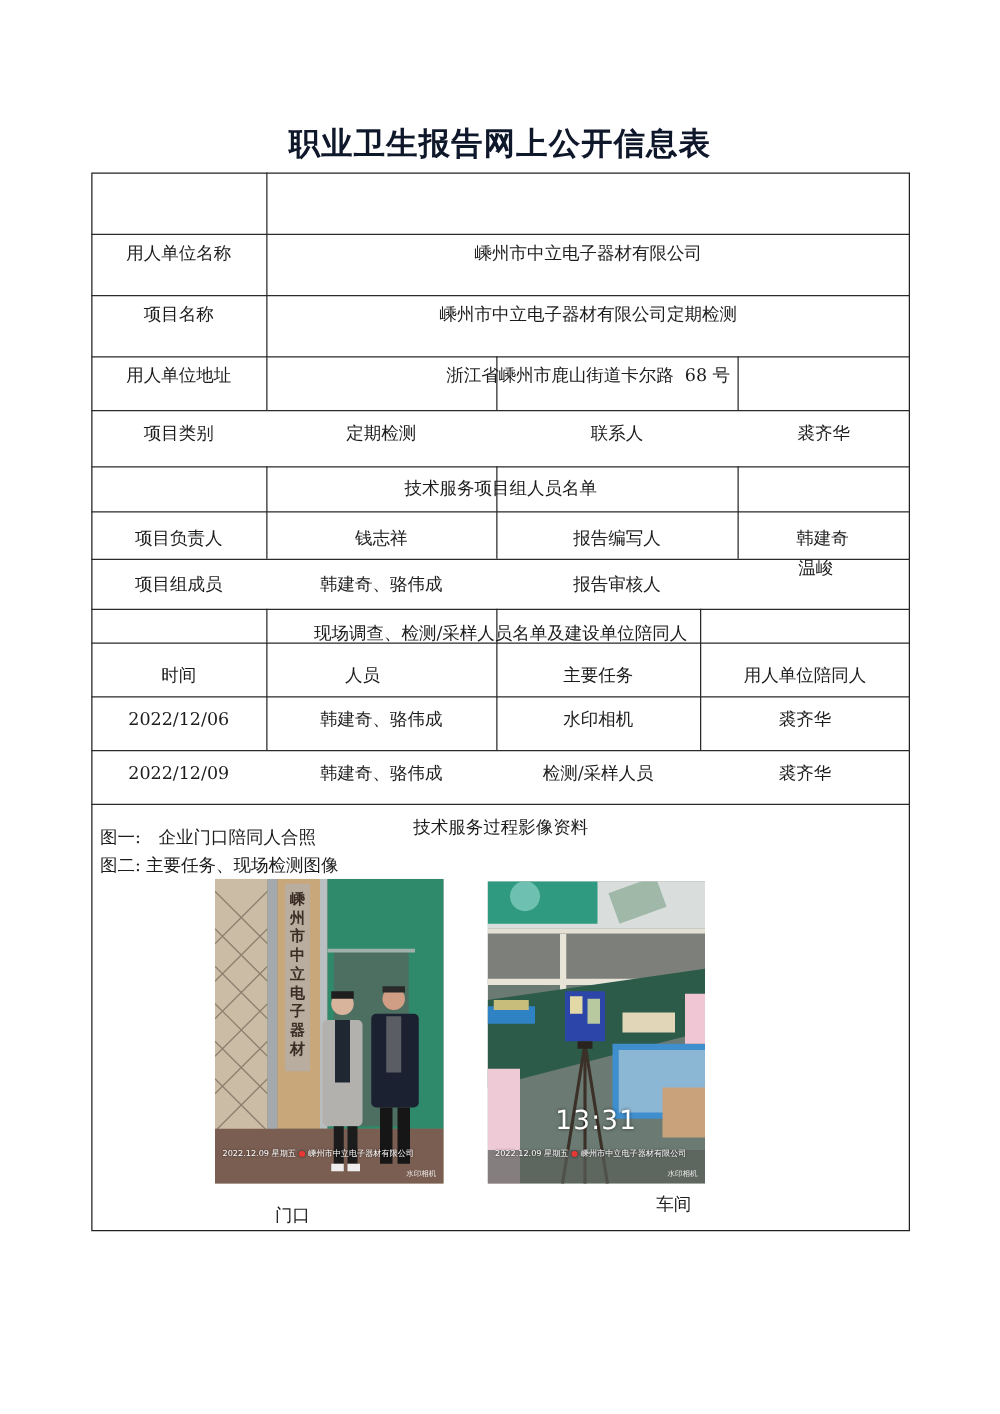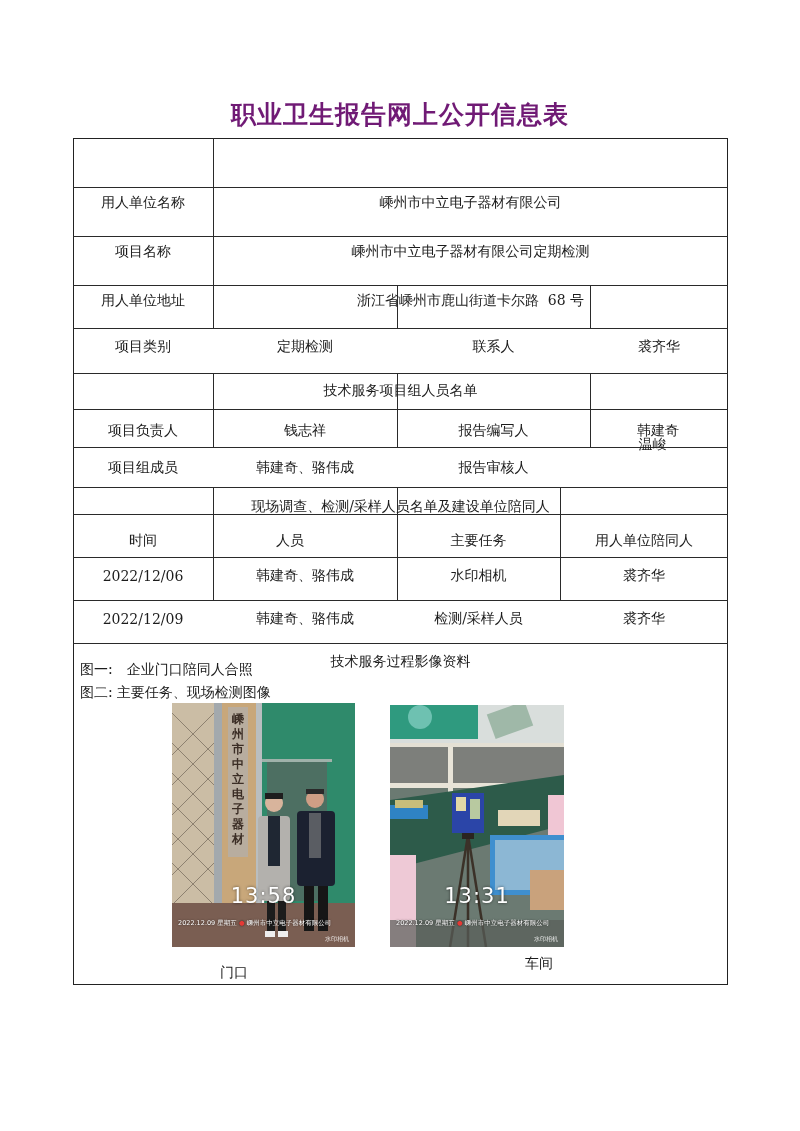--- a/index.html
+++ b/index.html
@@ -1,19 +1,19 @@
 <!DOCTYPE html>
 <html><head>
 <meta charset="utf-8">
 <style>
   html, body { margin:0; padding:0; background:#ffffff; }
   body { width:800px; height:1131px; position:relative; overflow:hidden;
          font-family:"DejaVu Serif","Liberation Serif",serif; color:#1a1a1a; }
   .title { position:absolute; left:0; width:800px; top:98px; text-align:center;
-           font-size:25px; font-weight:bold; letter-spacing:1px; color:#701a75; }
+           font-size:25px; font-weight:bold; letter-spacing:1px; color:#0f172a; }
   .frame { position:absolute; left:73px; top:138px; width:655px; height:847px;
            border:1.5px solid #222; box-sizing:border-box; }
   .hl { position:absolute; left:73px; width:655px; height:0; border-top:1.3px solid #2a2a2a; }
   .vl { position:absolute; width:0; border-left:1.3px solid #2a2a2a; }
   .cell { position:absolute; display:flex; align-items:center; justify-content:center;
           font-size:14px; text-align:center; color:#1c1c1c; white-space:nowrap;margin-top:40px; }
   .caption-line { position:absolute; left:80px; font-size:14px; color:#1c1c1c; white-space:nowrap; }
   .caption-line span.gap { display:inline-block; width:14px; }
   .photo { position:absolute; overflow:hidden; }
   .photo .time { position:absolute; left:0; right:0; text-align:center; color:#fff;
@@ -72,21 +72,21 @@
 <div class="cell" style="left:590px; top:285px; width:138px; height:43px">裘齐华</div>
 
 <div class="cell" style="left:73px; top:328px; width:655px; height:45px">技术服务项目组人员名单</div>
 <div class="cell" style="left:73px; top:373px; width:140px; height:36px">项目负责人</div>
 <div class="cell" style="left:213px; top:373px; width:184px; height:36px">钱志祥</div>
 <div class="cell" style="left:397px; top:373px; width:193px; height:36px">报告编写人</div>
 <div class="cell" style="left:599px; top:373px; width:118px; height:36px">韩建奇</div>
 <div class="cell" style="left:73px; top:409px; width:140px; height:38px">项目组成员</div>
 <div class="cell" style="left:213px; top:409px; width:184px; height:38px">韩建奇、骆伟成</div>
 <div class="cell" style="left:397px; top:409px; width:193px; height:38px">报告审核人</div>
-<div class="cell" style="left:590px; top:386px; width:125px; height:38px">温峻</div>
+<div class="cell" style="left:590px; top:396px; width:125px; height:38px">温峻</div>
 
 <div class="cell" style="left:73px; top:447px; width:655px; height:40px">现场调查、检测/采样人员名单及建设单位陪同人</div>
 <div class="cell" style="left:73px; top:487px; width:140px; height:27px">时间</div>
 <div class="cell" style="left:198px; top:487px; width:184px; height:27px">人员</div>
 <div class="cell" style="left:397px; top:487px; width:163px; height:27px">主要任务</div>
 <div class="cell" style="left:560px; top:487px; width:168px; height:27px">用人单位陪同人</div>
 
 <div class="cell" style="left:73px; top:514px; width:140px; height:43px">2022/12/06</div>
 <div class="cell" style="left:213px; top:514px; width:184px; height:43px">韩建奇、骆伟成</div>
 <div class="cell" style="left:397px; top:514px; width:163px; height:43px">水印相机</div>
@@ -145,21 +145,20 @@
     <rect x="93" y="228" width="10" height="6" fill="#eeeeee"></rect>
     <rect x="106" y="228" width="10" height="6" fill="#eeeeee"></rect>
 
     <circle cx="143" cy="96" r="9" fill="#cf9e85"></circle>
     <rect x="134" y="86" width="18" height="5" fill="#2a2a2a"></rect>
     <rect x="125" y="108" width="38" height="75" rx="4" fill="#1b2130"></rect>
     <rect x="137" y="110" width="12" height="45" fill="#5a5d63"></rect>
     <rect x="132" y="183" width="10" height="45" fill="#161616"></rect>
     <rect x="146" y="183" width="10" height="45" fill="#161616"></rect>
   </svg>
-  <div class="time" style="top:181px">13:58</div>
   <div class="stamp" style="top:216px">
     <span>2022.12.09  星期五</span>
     <span class="pin">●</span>
     <span>嵊州市中立电子器材有限公司</span>
   </div>
   <div class="wm">水印相机</div>
 </div>
 <div class="photo-label" style="left:220px; top:964px">门口</div>
 
 <div class="photo" style="left:390px; top:705px; width:174px; height:242px;text-decoration:underline;">

